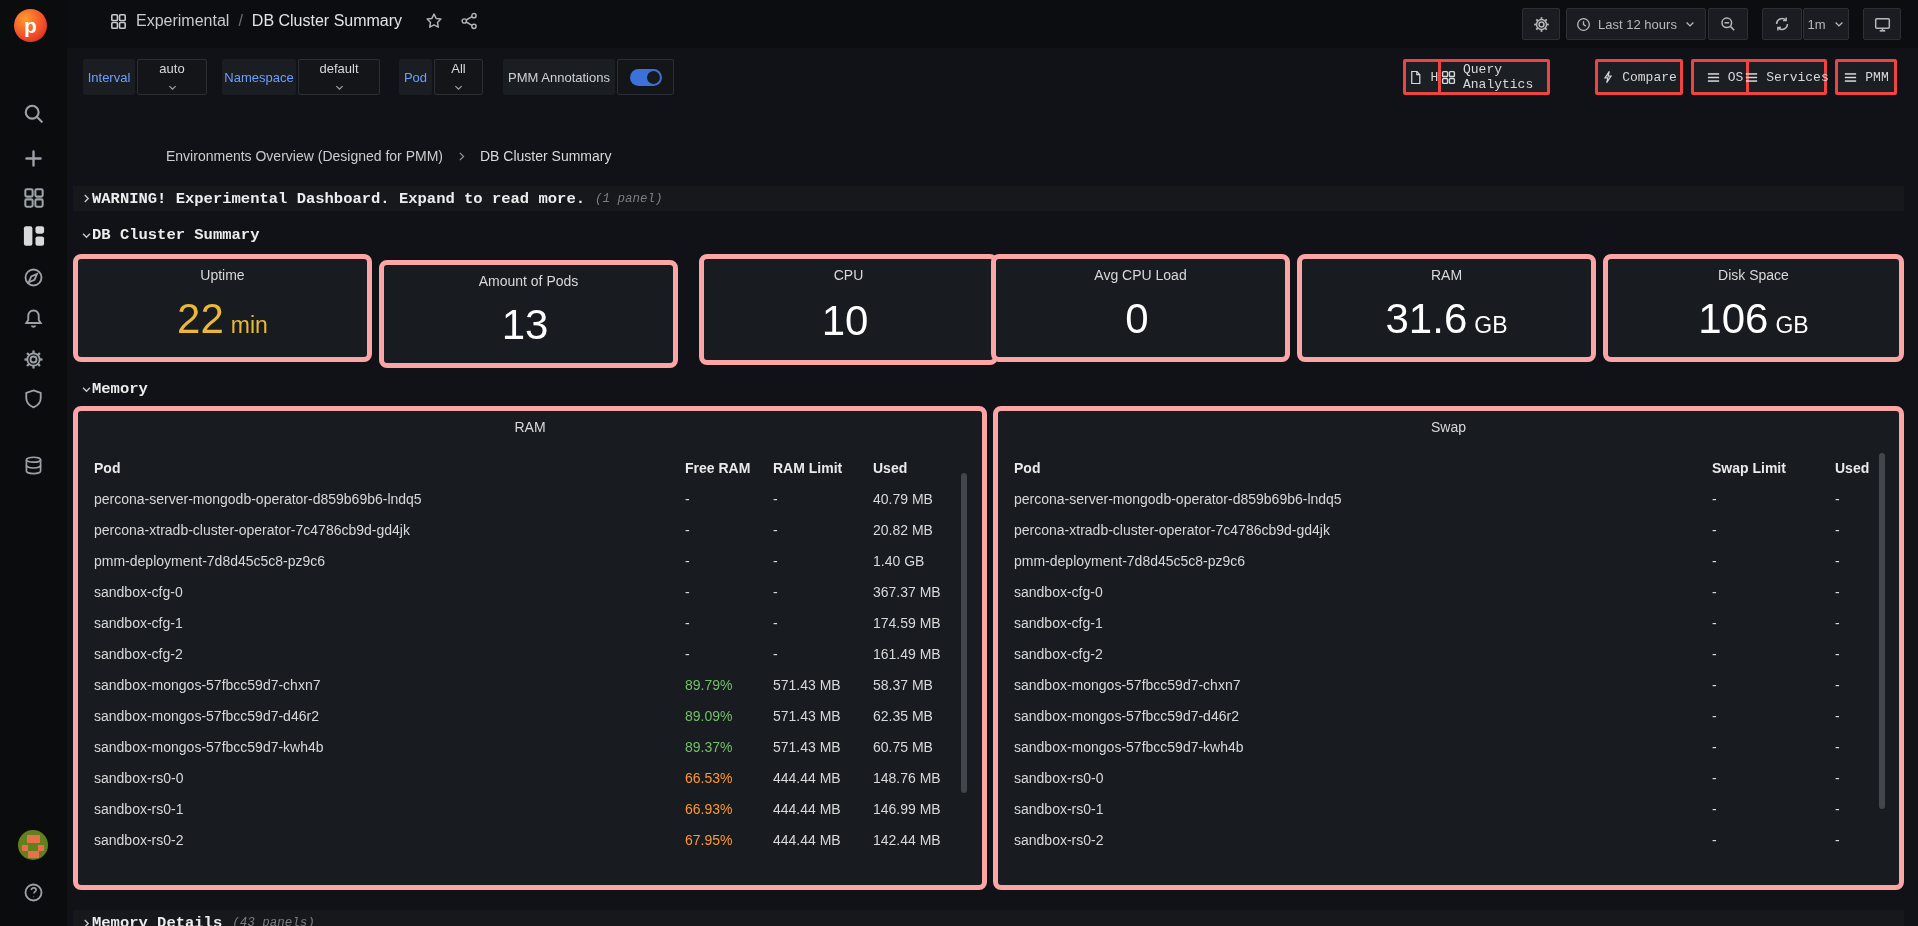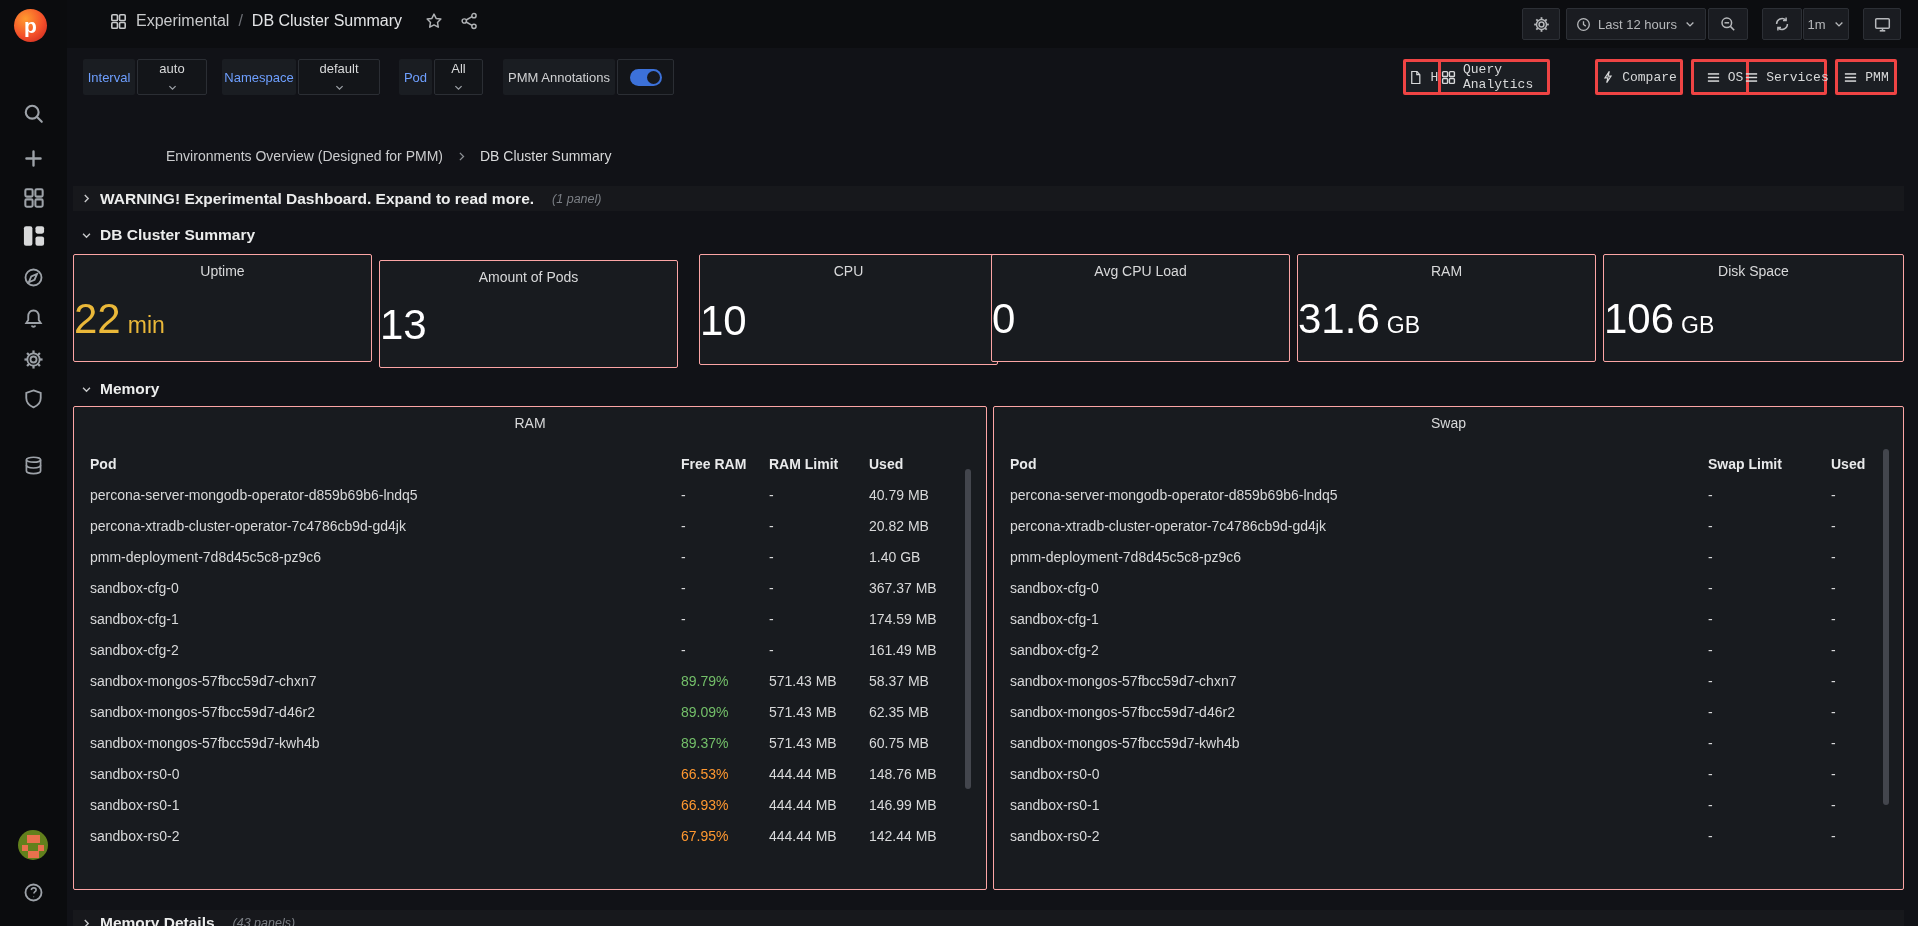--- a/index.html
+++ b/index.html
@@ -40,29 +40,29 @@
          box-sizing:border-box;cursor:pointer;font-family:Liberation Mono, monospace;}
   .toggle-box{background:#131519;border:1px solid #2b2e34;cursor:pointer;}
   .toggle-pill{width:32px;height:17px;border-radius:9px;background:#3c71d9;position:relative;}
   .toggle-pill::after{content:"";position:absolute;right:2px;top:2px;width:13px;height:13px;border-radius:50%;background:#17191d;}
   
   #crumbs{position:absolute;left:166px;top:148px;display:flex;align-items:center;gap:12px;font-size:14px;}
   #crumbs .parent{color:#cbccce;cursor:pointer;}
   #crumbs .cur{color:#d8d9da;}
   #crumbs .chev{color:#8e9196;display:flex;}
   
-  .secrow{position:absolute;left:73px;width:1831px;display:flex;align-items:center;gap:8px;box-sizing:border-box;padding-left:8px;cursor:pointer;}
+  .secrow{position:absolute;left:73px;width:1831px;display:flex;align-items:center;box-sizing:border-box;padding-left:8px;cursor:pointer;font-family:Liberation Mono, monospace;}
   .secrow .chev{color:#c7c8ca;display:flex;}
   .secrow .stitle{font-size:15.5px;font-weight:700;color:#eceded;}
   .secrow .scount{font-size:12.5px;font-style:italic;color:#7b7f85;margin-left:10px;}
   .collapsed-bg{background:#17181c;}
   
-  .panel{position:absolute;background:#181b1f;border:1px solid #fca5a5;border-radius:2px;box-sizing:border-box;}
+  .panel{position:absolute;background:#181b1f;border:5px solid #fca5a5;border-radius:8px;box-sizing:border-box;}
   .ptitle{position:absolute;top:8px;left:0;right:0;text-align:center;font-size:14px;font-weight:500;color:#d8d9da;}
-  .stat-area{position:absolute;left:0;right:0;top:32px;bottom:10px;display:flex;align-items:center;}
+  .stat-area{position:absolute;left:0;right:0;top:32px;bottom:10px;display:flex;align-items:center;justify-content:center;}
   .stat-value{font-size:42px;font-weight:500;color:#fff;line-height:1;display:flex;align-items:baseline;}
   .stat-unit{font-size:23px;font-weight:500;margin-left:7px;}
   
   .thead,.trow{display:grid;align-items:center;padding:0 26px 0 16px;}
   .ram-grid{grid-template-columns:591px 88px 100px 1fr;}
   .swap-grid{grid-template-columns:698px 123px 1fr;}
   .thead{position:absolute;top:44px;left:0;right:0;height:26px;font-weight:700;color:#e9eaeb;font-size:14px;}
   .tbody{position:absolute;top:72px;left:0;right:0;}
   .trow{height:31px;font-size:14px;color:#d8d9da;}
   .tcell{white-space:nowrap;overflow:hidden;}

